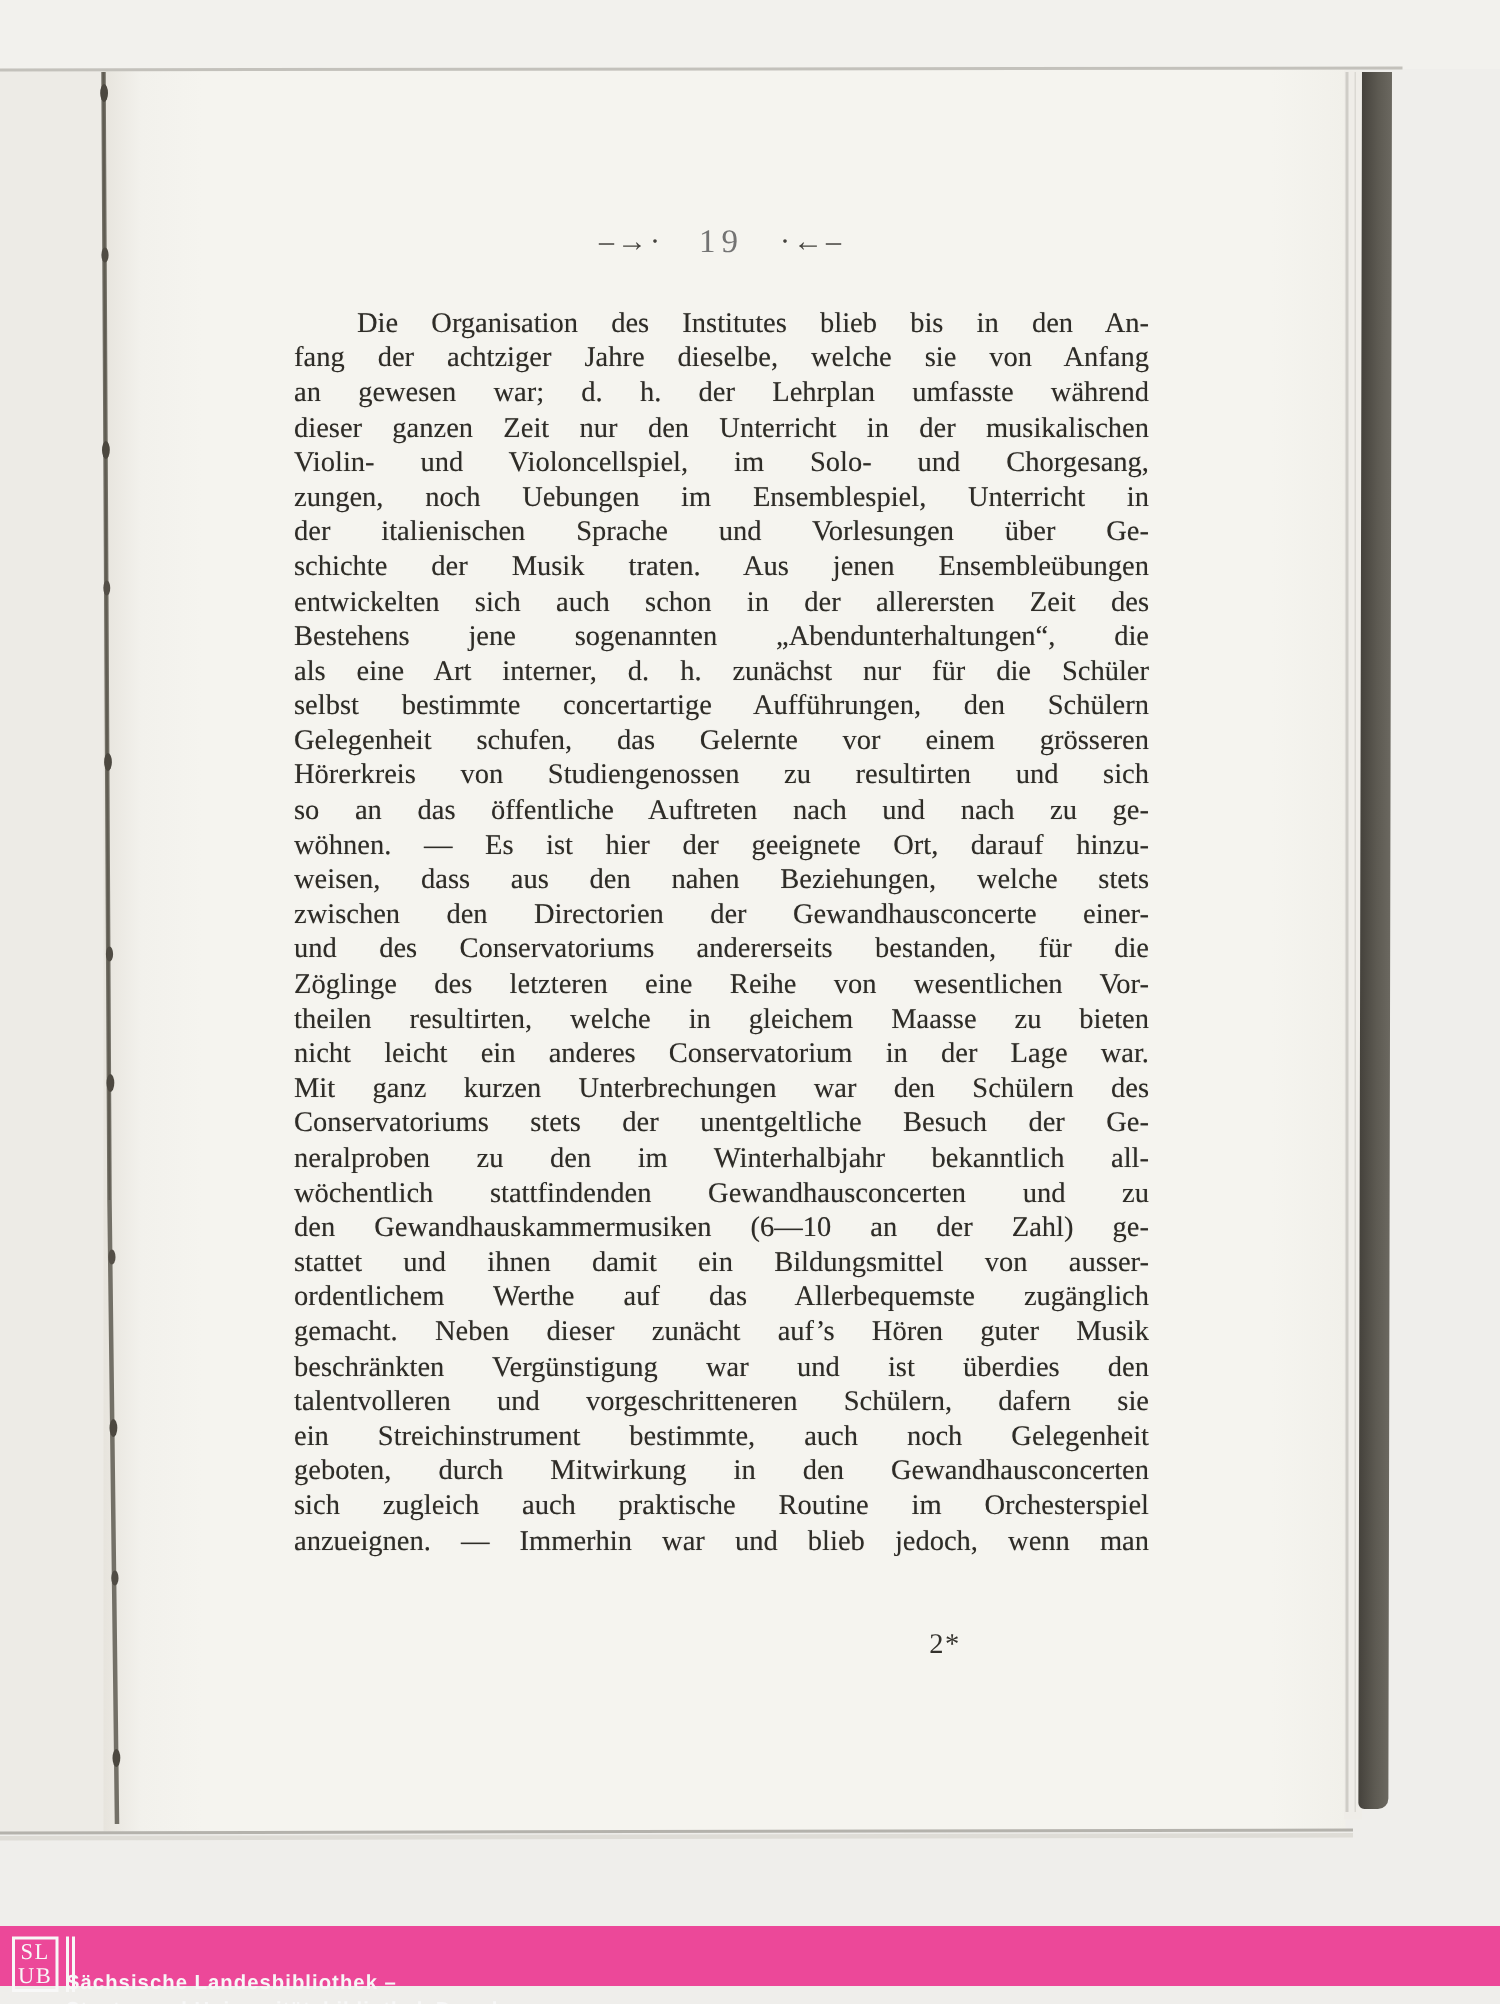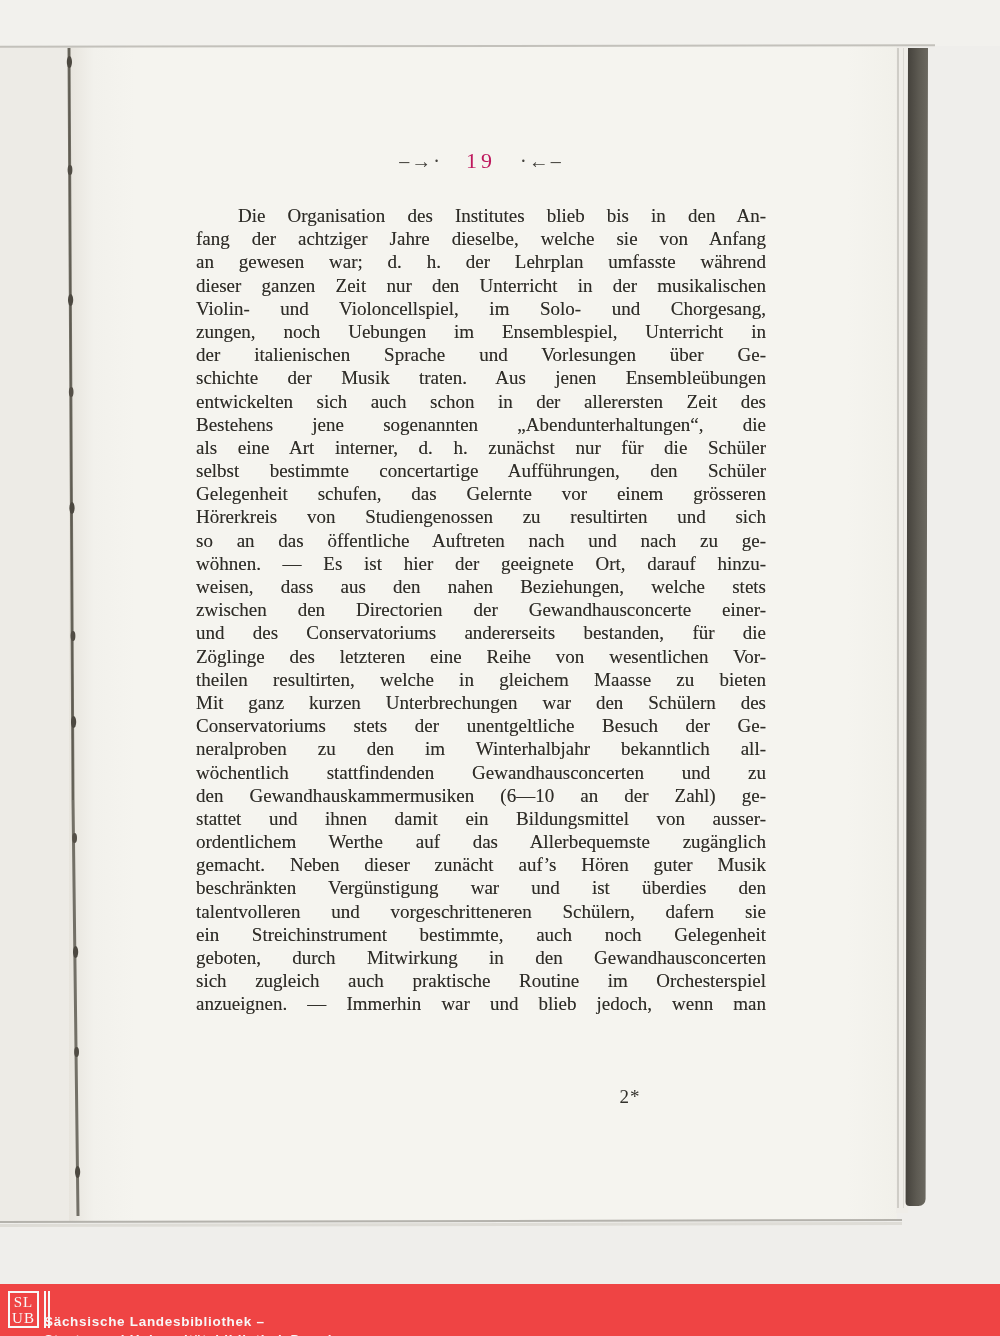--- a/index.html
+++ b/index.html
@@ -19,30 +19,30 @@
              background:linear-gradient(to right,#45423c,#5d5a52 55%,#6b6860);
              border-radius:0 0 7px 4px; transform:rotate(0.12deg); transform-origin:top left;}
   .bottom-edge-line{position:absolute; left:0; top:1220px; width:902px; height:2px; background:#b4b2ac; transform:rotate(-0.12deg);}
   .bottom-edge-soft{position:absolute; left:0; top:1223px; width:902px; height:3px; background:#dedcd6; transform:rotate(-0.12deg);}
 
   .binding-svg{position:absolute; left:0; top:0;}
 
   
   .page-header{position:absolute; left:196px; top:148px; width:570px; display:flex; justify-content:center; align-items:center; gap:24px; color:#3a3834;}
   .ornament{font-size:20px; letter-spacing:2px; color:#44423d;}
-  .page-number{font-size:22px; letter-spacing:4px; color:#be185d;}
+  .page-number{font-size:22px; letter-spacing:4px; color:#737373;}
 
   .text-block{position:absolute; left:196px; top:204px; width:570px; color:#2e2c27; font-size:19px;}
   .text-line{height:23.2px; line-height:23.2px; text-align:justify; text-align-last:justify; word-spacing:1.5px; white-space:nowrap; text-shadow:0 0 0.5px rgba(46,44,39,0.45);}
   .text-line:first-child{text-indent:42px;}
 
   .signature-mark{position:absolute; left:600px; top:1086px; width:60px; text-align:center; font-size:19px; color:#33312c; letter-spacing:1px;}
 
   
-  .footer-bar{position:absolute; left:0; top:1284px; width:1000px; height:52px; background:#ef4444;}
+  .footer-bar{position:absolute; left:0; top:1284px; width:1000px; height:40px; background:#ec4899;}
   .slub-logo{position:absolute; left:8px; top:7px; width:31px; height:37px; border:2px solid #f8f8f8; box-sizing:border-box;
              display:flex; flex-direction:column; justify-content:center; align-items:center;}
   .slub-logo span{display:block; color:#f8f8f8; font-family:"Liberation Serif",serif; font-size:15px; line-height:16px; letter-spacing:1px;}
   .logo-rule-a{position:absolute; left:44px; top:7px; width:2px; height:37px; background:#f8f8f8;}
   .logo-rule-b{position:absolute; left:48px; top:7px; width:2px; height:37px; background:#f8f8f8;}
   .footer-text{position:absolute; left:44px; top:8px; color:#f7f7f7; font-family:"Liberation Sans",sans-serif; font-weight:bold; font-size:13.5px; line-height:18px; letter-spacing:0.7px;margin-top:21px;}
 </style>
 </head>
 <body>
 
@@ -86,30 +86,31 @@
       <div class="text-line">fang der achtziger Jahre dieselbe, welche sie von Anfang</div>
       <div class="text-line">an gewesen war; d. h. der Lehrplan umfasste während</div>
       <div class="text-line">dieser ganzen Zeit nur den Unterricht in der musikalischen</div>
       <div class="text-line">Violin- und Violoncellspiel, im Solo- und Chorgesang,</div>
       <div class="text-line">zungen, noch Uebungen im Ensemblespiel, Unterricht in</div>
       <div class="text-line">der italienischen Sprache und Vorlesungen über Ge-</div>
       <div class="text-line">schichte der Musik traten.  Aus jenen Ensembleübungen</div>
       <div class="text-line">entwickelten sich auch schon in der allerersten Zeit des</div>
       <div class="text-line">Bestehens jene sogenannten „Abendunterhaltungen“, die</div>
       <div class="text-line">als eine Art interner, d. h. zunächst nur für die Schüler</div>
-      <div class="text-line">selbst bestimmte concertartige Aufführungen, den Schüler</div>
+      <div class="text-line">selbst bestimmte concertartige Aufführungen, den Schülern</div>
       <div class="text-line">Gelegenheit schufen, das Gelernte vor einem grösseren</div>
       <div class="text-line">Hörerkreis von Studiengenossen zu resultirten und sich</div>
       <div class="text-line">so an das öffentliche Auftreten nach und nach zu ge-</div>
       <div class="text-line">wöhnen. — Es ist hier der geeignete Ort, darauf hinzu-</div>
       <div class="text-line">weisen, dass aus den nahen Beziehungen, welche stets</div>
       <div class="text-line">zwischen den Directorien der Gewandhausconcerte einer-</div>
       <div class="text-line">und des Conservatoriums andererseits bestanden, für die</div>
       <div class="text-line">Zöglinge des letzteren eine Reihe von wesentlichen Vor-</div>
       <div class="text-line">theilen resultirten, welche in gleichem Maasse zu bieten</div>
+      <div class="text-line">nicht leicht ein anderes Conservatorium in der Lage war.</div>
       <div class="text-line">Mit ganz kurzen Unterbrechungen war den Schülern des</div>
       <div class="text-line">Conservatoriums stets der unentgeltliche Besuch der Ge-</div>
       <div class="text-line">neralproben zu den im Winterhalbjahr bekanntlich all-</div>
       <div class="text-line">wöchentlich stattfindenden Gewandhausconcerten und zu</div>
       <div class="text-line">den Gewandhauskammermusiken (6—10 an der Zahl) ge-</div>
       <div class="text-line">stattet und ihnen damit ein Bildungsmittel von ausser-</div>
       <div class="text-line">ordentlichem Werthe auf das Allerbequemste zugänglich</div>
       <div class="text-line">gemacht.  Neben dieser zunächt auf’s Hören guter Musik</div>
       <div class="text-line">beschränkten Vergünstigung war und ist überdies den</div>
       <div class="text-line">talentvolleren und vorgeschritteneren Schülern, dafern sie</div>

